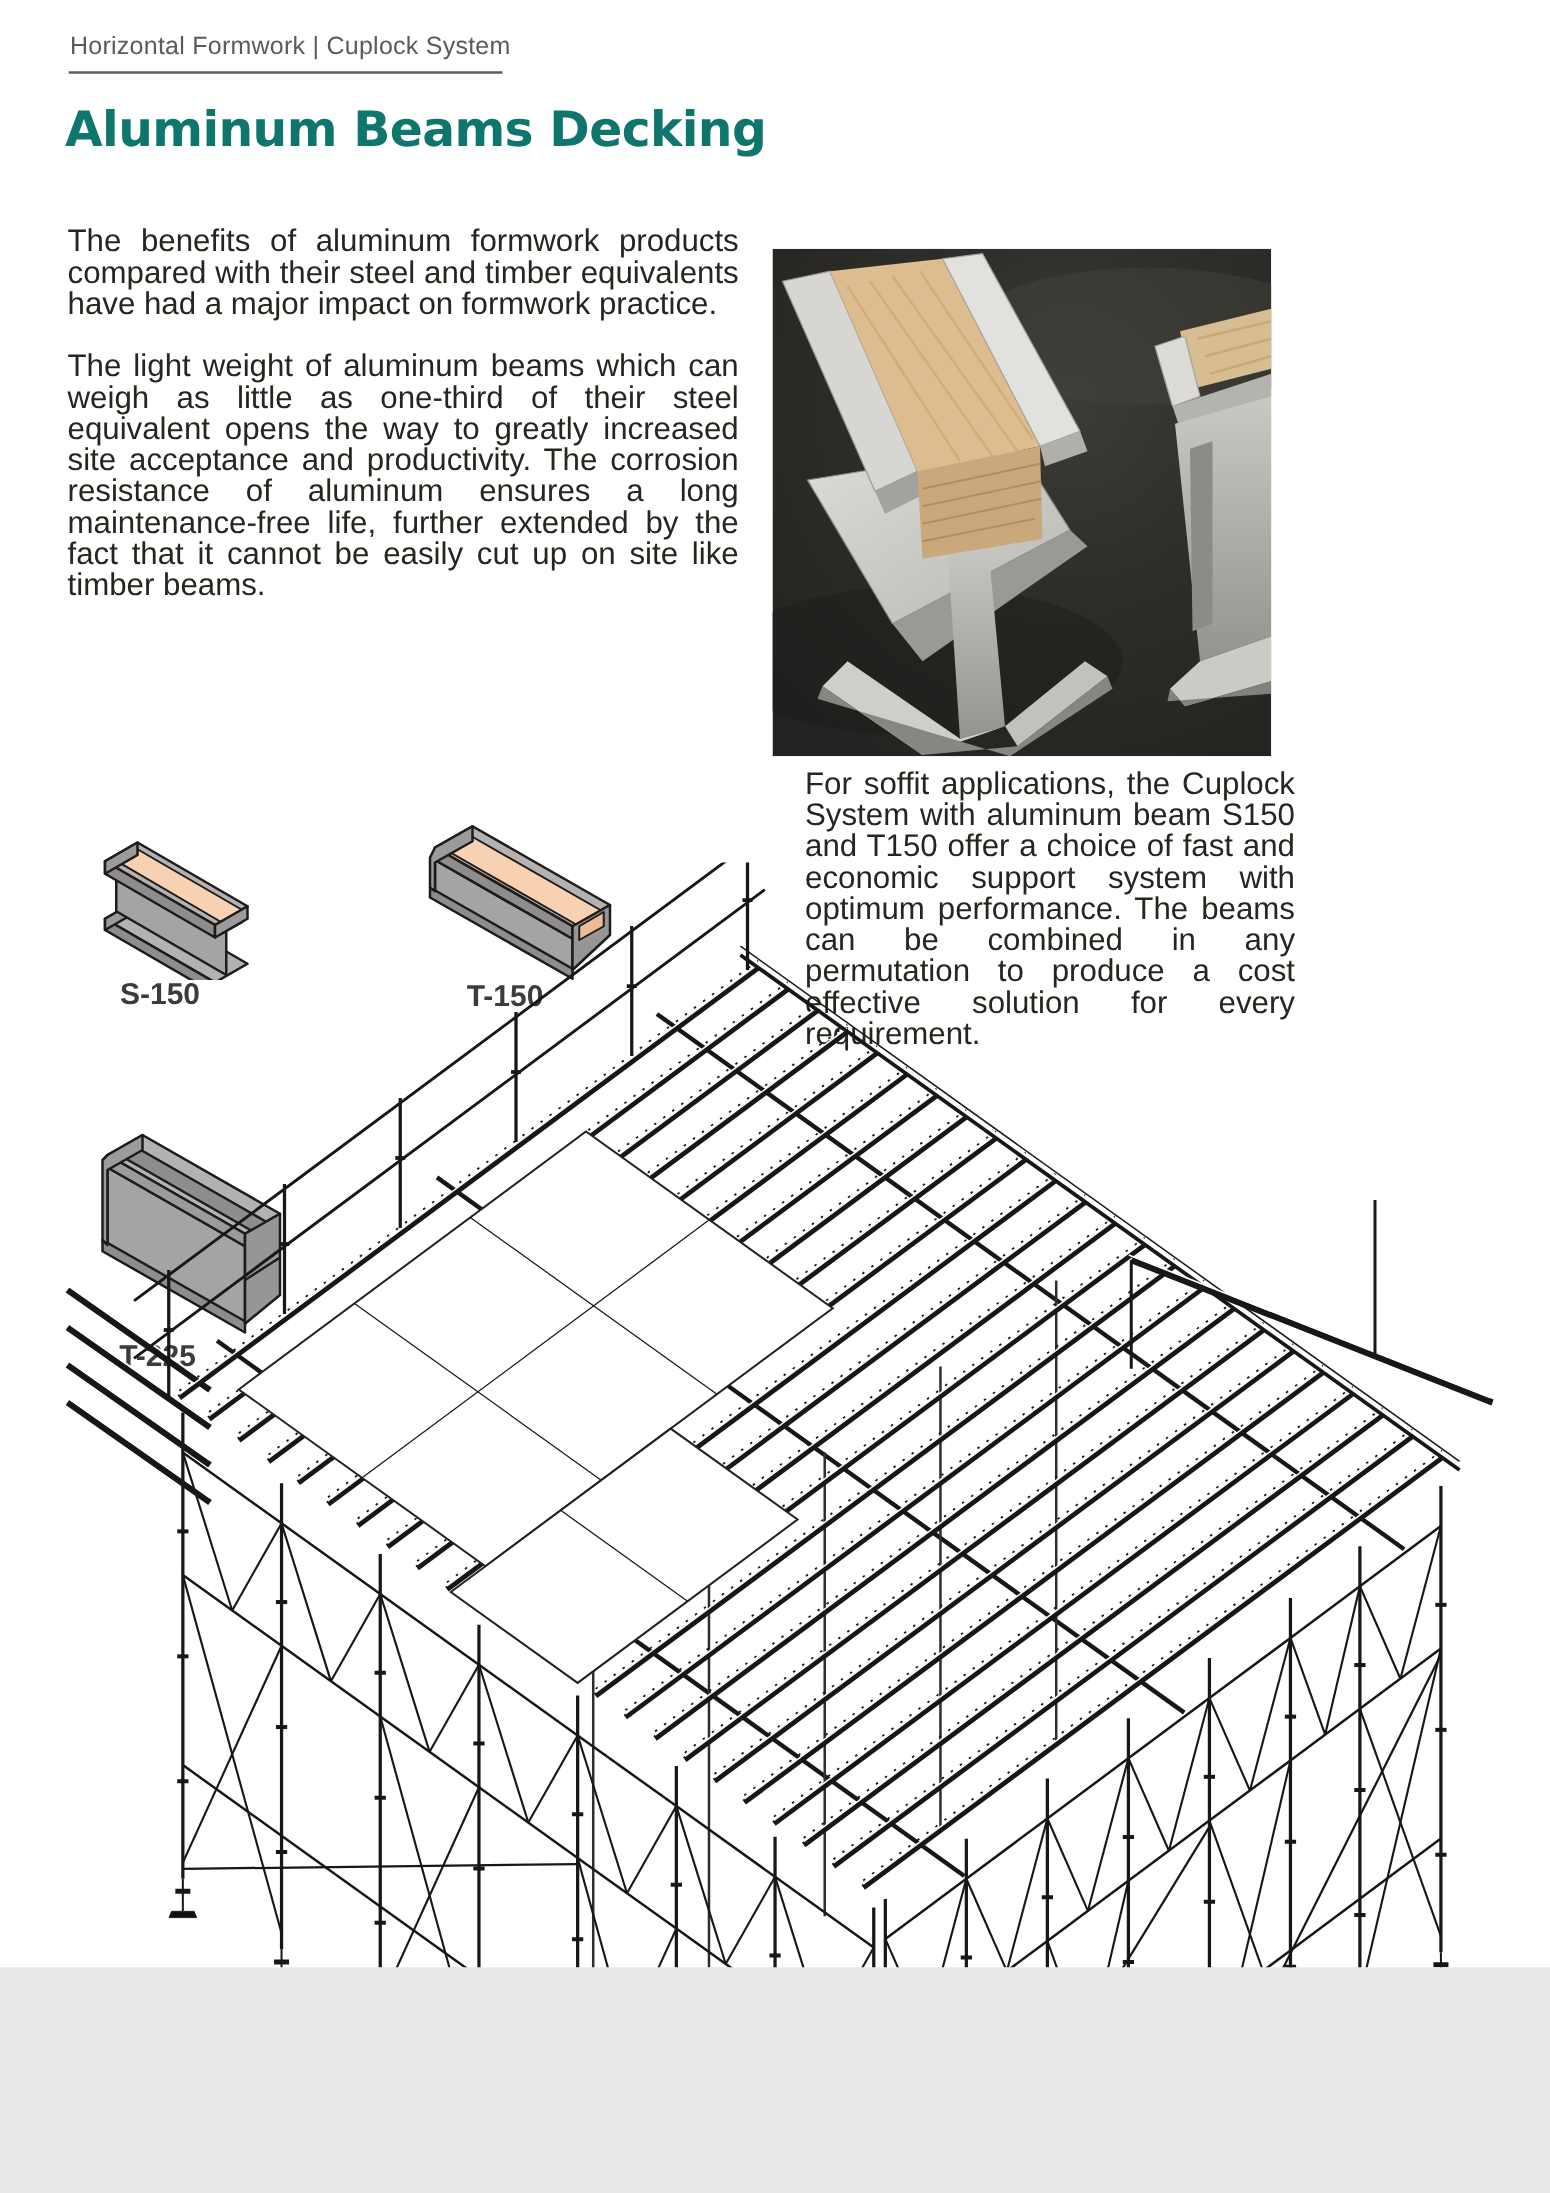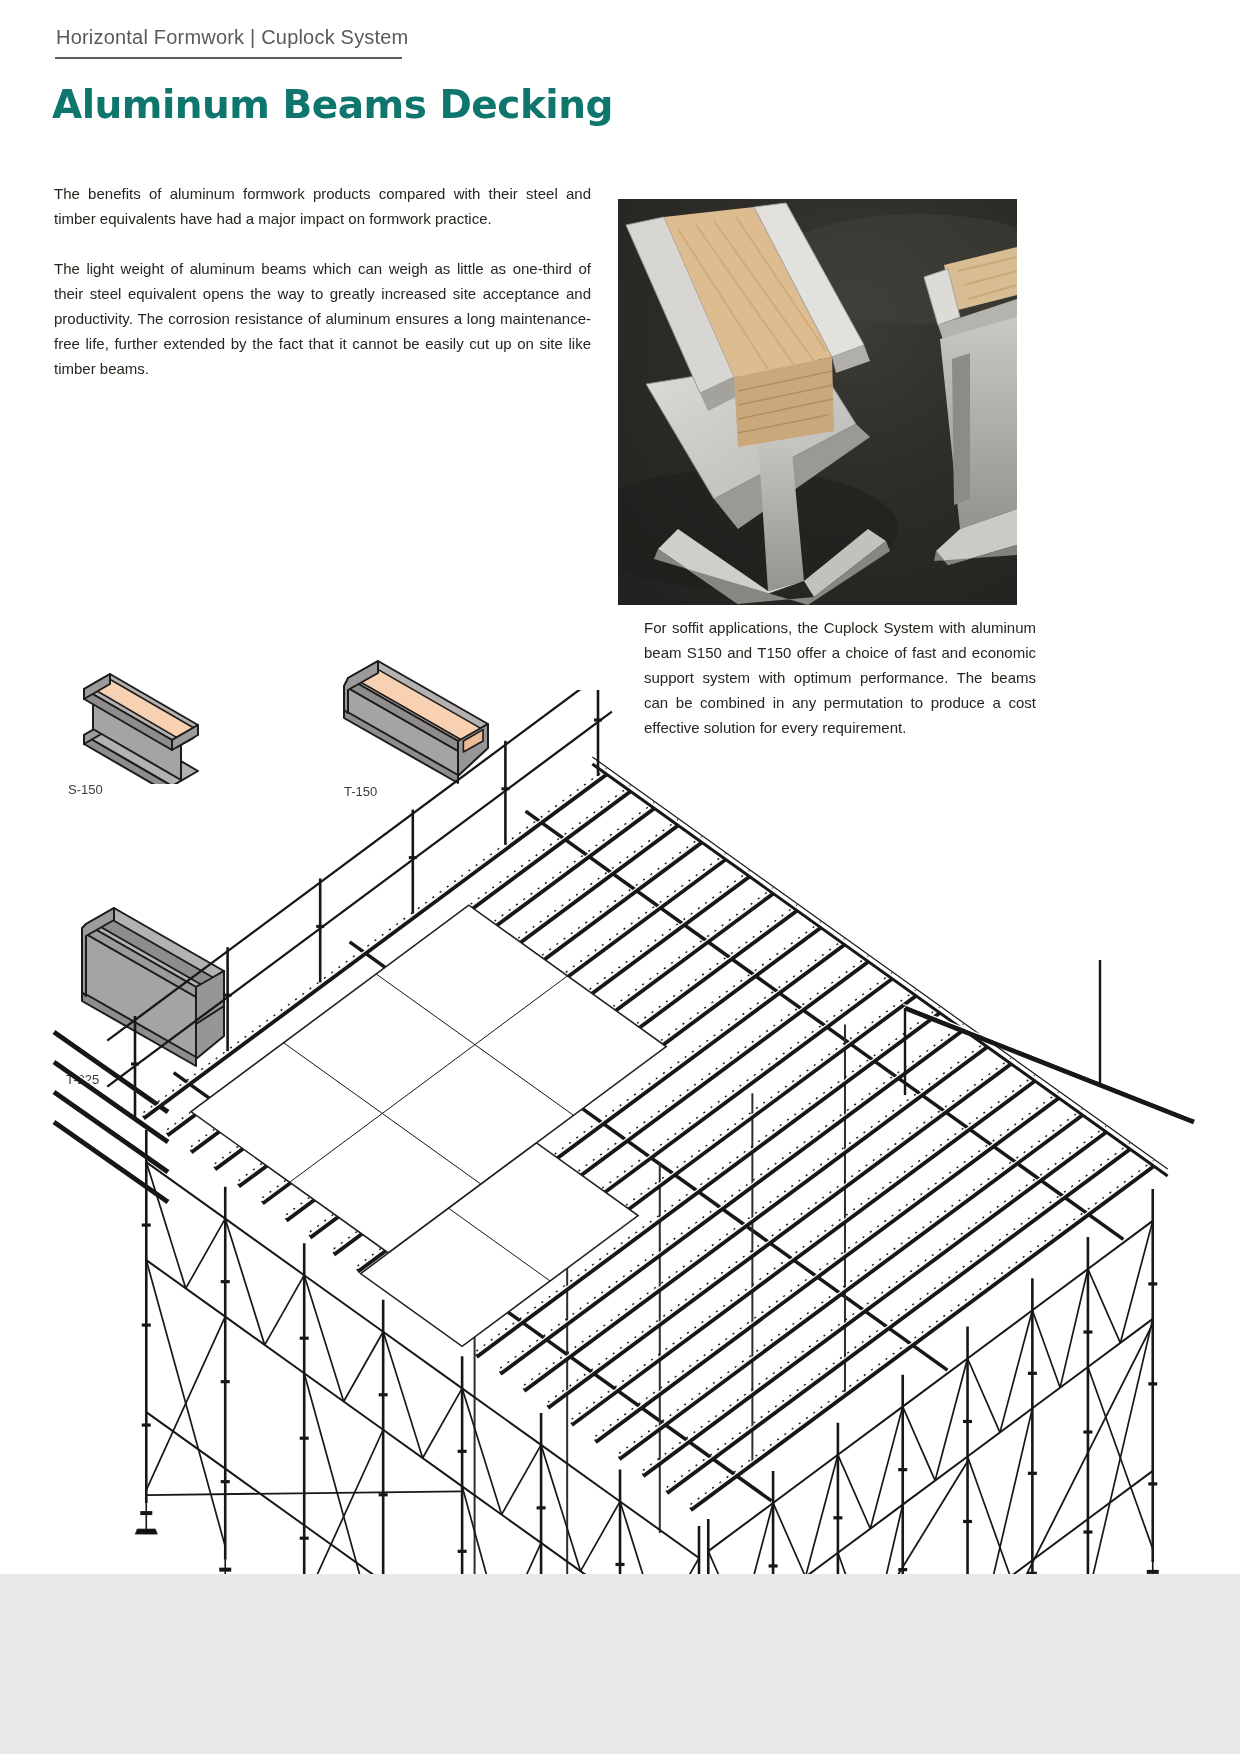--- a/index.html
+++ b/index.html
@@ -6,29 +6,29 @@
   #page{position:relative;width:1240px;height:1574px;margin:0 auto;background:#ffffff;
         font-family:"Liberation Sans",sans-serif;color:#26231f;overflow:hidden;}
   .abs{position:absolute;}
   
   #breadcrumb{left:56px;top:26px;font-size:20px;color:#595a5c;letter-spacing:.2px;}
   #header-rule{left:55px;top:57px;width:347px;height:2px;background:#5d5d5f;}
   
   #page-title{left:52px;top:82px;font-size:39px;font-weight:bold;color:#0f766e;
               letter-spacing:-0.5px;font-family:"DejaVu Sans","Liberation Sans",sans-serif;}
   
-  .bodytext{font-size:15px;line-height:25px;text-align:justify;color:#28251f;}
+  .bodytext{font-size:25px;line-height:25px;text-align:justify;color:#28251f;}
   #intro-col{left:54px;top:181px;width:537px;}
   #intro-col p{margin:0 0 25px 0;}
   #soffit-col{left:620px;top:615px;width:392px;margin-left:24px;}
   #footer-note{left:56px;top:1588px;width:357px;font-size:19.3px;line-height:27px;}
   
   #photo{left:618px;top:199px;width:399px;height:406px;}
   
-  .beam-label{font-size:13px;color:#3c3c3e;text-align:left;width:120px;}
+  .beam-label{font-size:24px;color:#3c3c3e;text-align:center;width:120px;font-weight:bold;}
   #label-s150{left:68px;top:782px;}
   #label-t150{left:344px;top:784px;}
   #label-t225{left:66px;top:1072px;}
   svg{display:block;}
 </style>
 </head>
 <body>
 
 <div id="page">
 

